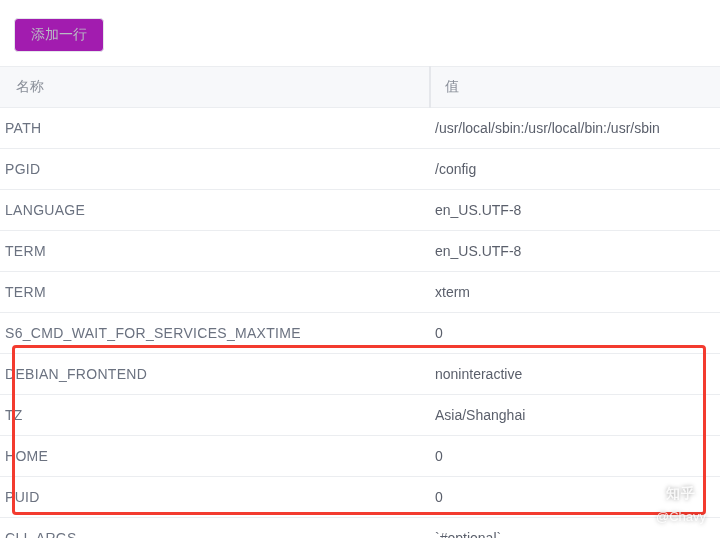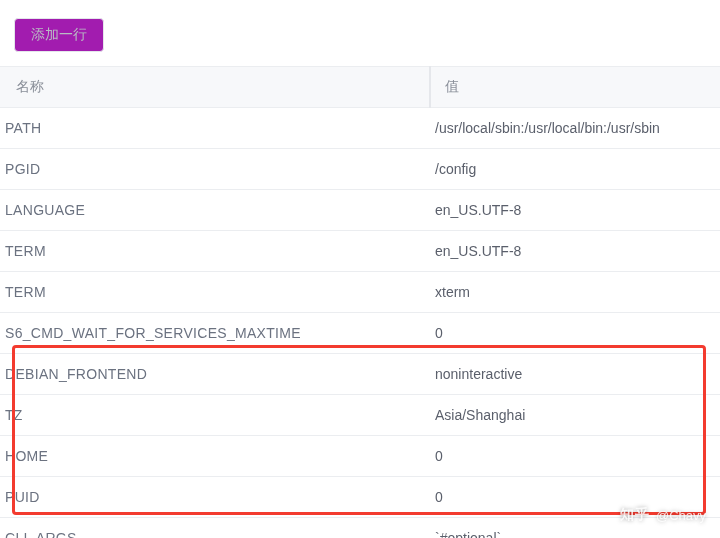--- a/index.html
+++ b/index.html
@@ -74,20 +74,21 @@
       position: absolute;
       right: 14px;
       bottom: 14px;
       color: rgba(255,255,255,0.85);
       font-size: 13px;
       text-shadow: 0 0 4px rgba(0,0,0,0.35);
       display: flex;
       align-items: center;
       gap: 6px;
       pointer-events: none;
+      flex-direction: column;
     }
     .watermark .zh-icon {
       font-weight: bold;
       font-size: 14px;
       letter-spacing: 1px;
     }
   </style>
 </head>
 <body>
 

